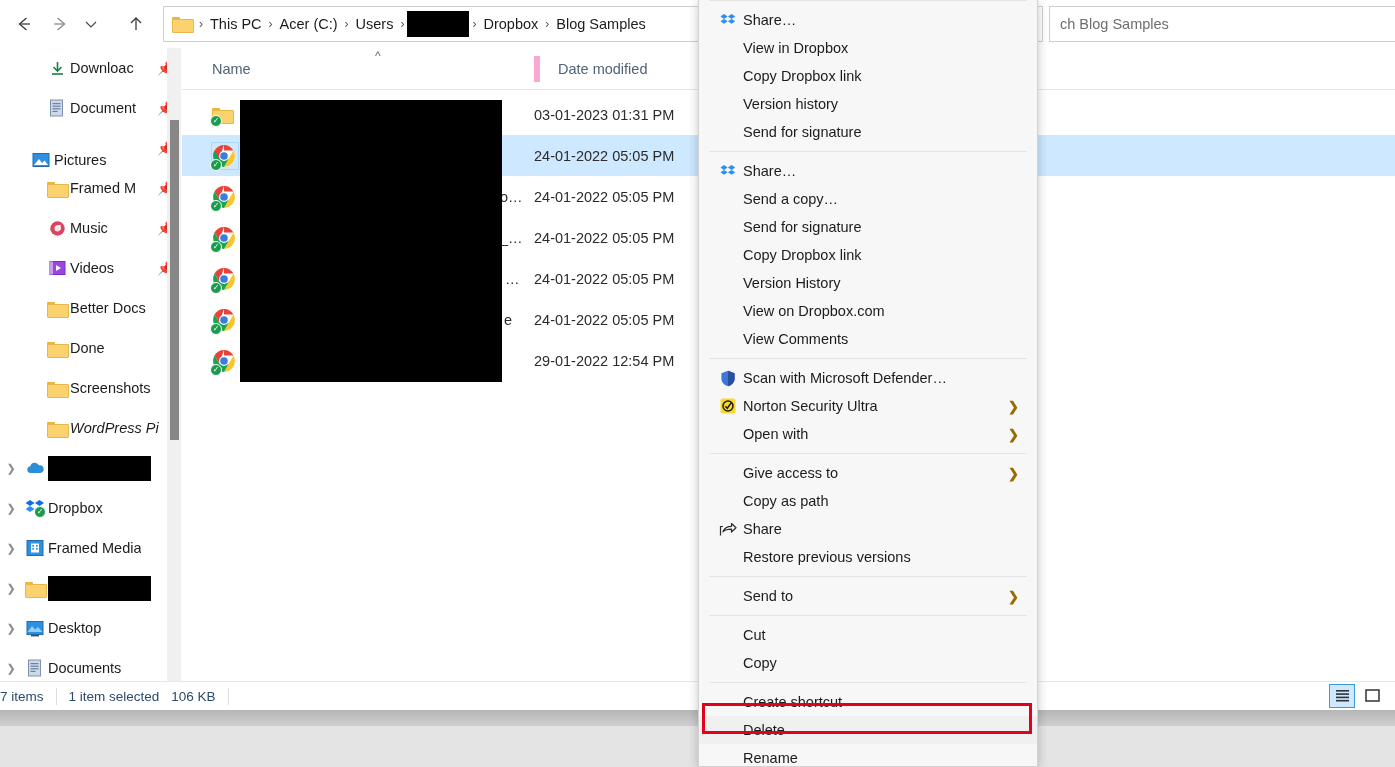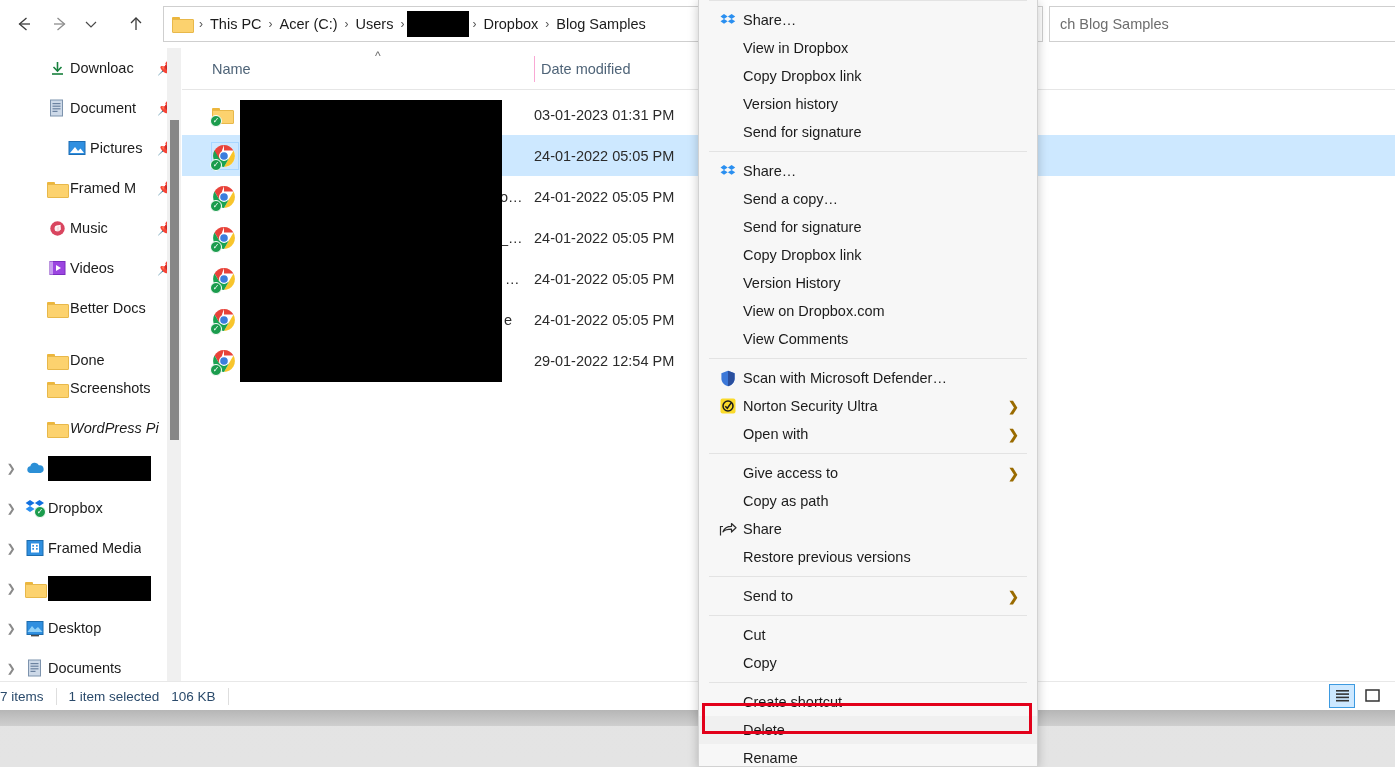--- a/index.html
+++ b/index.html
@@ -106,21 +106,21 @@
   }
   #column-header {
     position: absolute; left: 0; top: 0; width: 1213px; height: 42px;
     background: #ffffff; border-bottom: 1px solid #e6e6e6;
   }
   .col-head {
     position: absolute; top: 0; height: 42px; display: flex; align-items: center;
     font-size: 14.5px; color: #4f6478;
   }
   #col-name { left: 30px; }
-  #col-date { left: 352px; padding-left: 6px; border-left: 1px solid #f9a8d4; height: 26px; top: 8px; align-items: center; }
+  #col-date { left: 352px; padding-left: 18px; border-left: 6px solid #f9a8d4; height: 26px; top: 8px; align-items: center; }
   #sort-indicator {
     position: absolute; left: 193px; top: 1px; font-size: 12px; color: #6b6b6b;
   }
 
   .file-row {
     position: absolute; left: 0; width: 1213px; height: 41px;
     display: flex; align-items: center;
   }
   .file-row.selected { background: #cde8ff; }
   .file-row.selected .file-icon-wrap { outline: 1px solid #a8d6ff; }
@@ -295,21 +295,21 @@
           <rect x="3.5" y="4" width="8" height="1.2" fill="#6b82a0"></rect>
           <rect x="3.5" y="6.6" width="8" height="1.2" fill="#6b82a0"></rect>
           <rect x="3.5" y="9.2" width="8" height="1.2" fill="#6b82a0"></rect>
           <rect x="3.5" y="11.8" width="5" height="1.2" fill="#6b82a0"></rect>
         </svg>
       </span>
       <span class="tree-label">Document</span>
       <span class="tree-pin">📌</span>
     </div>
 
-    <div class="tree-item" style="padding-left:64px;">
+    <div class="tree-item" style="padding-left:28px;align-items:flex-end;">
       <span class="tree-icon">
         <svg width="18" height="16" viewBox="0 0 18 16">
           <rect x="1" y="1.5" width="16" height="13" fill="#2f8fe0" stroke="#1c6db4"></rect>
           <path d="M2 13 L7 7 L10 11 L12.5 8.5 L16 13 Z" fill="#ffffff"></path>
         </svg>
       </span>
       <span class="tree-label">Pictures</span>
       <span class="tree-pin">📌</span>
     </div>
 
@@ -345,21 +345,21 @@
       <span class="tree-pin">📌</span>
     </div>
 
     <div class="tree-item" style="padding-left:44px;">
       <span class="tree-icon">
           <span class="ico-folder"></span>
         </span>
       <span class="tree-label">Better Docs</span>
     </div>
 
-    <div class="tree-item" style="padding-left:44px;align-items:flex-end;">
+    <div class="tree-item" style="padding-left:44px;">
       <span class="tree-icon">
           <span class="ico-folder"></span>
         </span>
       <span class="tree-label">Done</span>
     </div>
 
     <div class="tree-item" style="padding-left:44px;">
       <span class="tree-icon">
           <span class="ico-folder"></span>
         </span>

